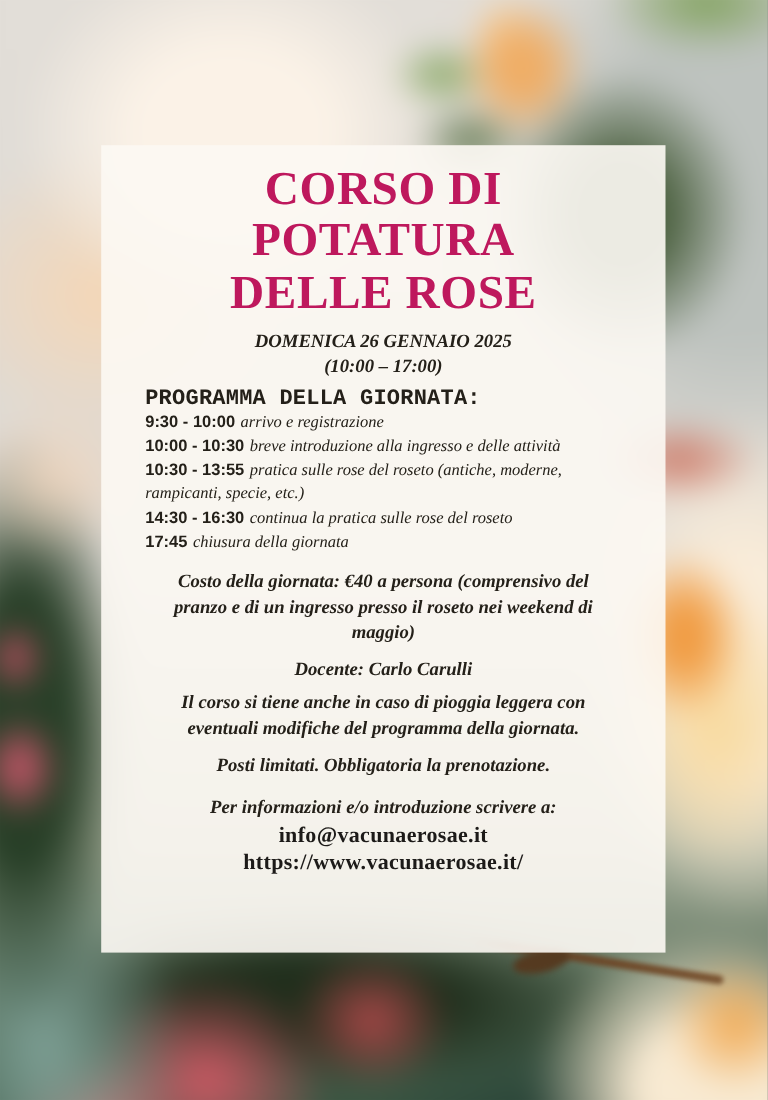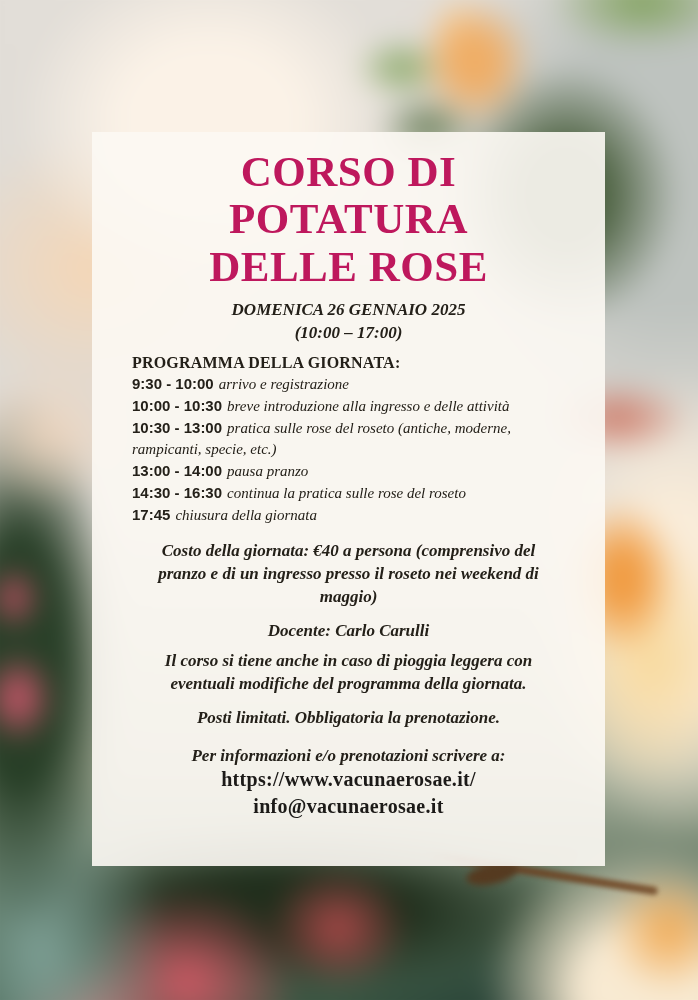--- a/index.html
+++ b/index.html
@@ -58,22 +58,22 @@
     color:#242019;
   }
   .title{
     margin:0;text-align:center;
     font-size:43px;line-height:1.1;font-weight:700;letter-spacing:0.5px;
     color:#be185d;
   }
   .subtitle{margin-top:8px;text-align:center;font-style:italic;font-weight:700;font-size:17px;line-height:23px;}
   .prog-block{margin-top:8px;font-size:15px;line-height:21px;text-align:left;}
   .prog-heading{
-    font-family:Liberation Serif, serif;
-    font-weight:700;font-size:16px;letter-spacing:0.2px;
+    font-family:Liberation Mono, monospace;
+    font-weight:700;font-size:20px;letter-spacing:0.2px;
   }
   .prog-time{
     font-family:"Liberation Sans","DejaVu Sans",sans-serif;
     font-weight:700;margin-right:5px;white-space:nowrap;
   }
   .prog-activity{font-style:italic;font-weight:400;}
   .para{text-align:center;font-style:italic;font-weight:700;font-size:17px;line-height:23px;margin:0 auto;}
   .cost{margin-top:13px;max-width:425px;}
   .teacher{margin-top:11px;}
   .weather{margin-top:7px;max-width:445px;}
@@ -107,34 +107,31 @@
 
     <div class="prog-block">
       <div class="prog-heading">PROGRAMMA DELLA GIORNATA:</div>
       <div class="prog-line">
         <span class="prog-time">9:30 - 10:00</span><span class="prog-activity">arrivo e registrazione</span>
       </div>
       <div class="prog-line">
         <span class="prog-time">10:00 - 10:30</span><span class="prog-activity">breve introduzione alla ingresso e delle attività</span>
       </div>
       <div class="prog-line">
-        <span class="prog-time">10:30  - 13:00</span><span class="prog-activity">pratica sulle rose del roseto (antiche, moderne, rampicanti, specie, etc.)</span>
-      </div>
-      <div class="prog-line">
-        <span class="prog-time">13:00 - 14:00</span><span class="prog-activity">pausa pranzo</span>
+        <span class="prog-time">10:30  - 13:55</span><span class="prog-activity">pratica sulle rose del roseto (antiche, moderne, rampicanti, specie, etc.)</span>
       </div>
       <div class="prog-line">
         <span class="prog-time">14:30 - 16:30</span><span class="prog-activity">continua la pratica sulle rose del roseto</span>
       </div>
       <div class="prog-line">
         <span class="prog-time">17:45</span><span class="prog-activity">chiusura della giornata</span>
       </div>
     </div>
 
     <p class="para cost">Costo della giornata: €40 a persona (comprensivo del pranzo e di un ingresso presso il roseto nei weekend di  maggio)</p>
     <p class="para teacher">Docente: Carlo Carulli</p>
     <p class="para weather">Il corso si tiene anche in caso di pioggia leggera con eventuali modifiche del programma della giornata.</p>
     <p class="para booking">Posti limitati. Obbligatoria la prenotazione.</p>
-    <p class="para contact-intro">Per informazioni e/o prenotazioni scrivere a:</p>
+    <p class="para contact-intro">Per informazioni e/o introduzione scrivere a:</p>
+    <a class="contact-link email">info@vacunaerosae.it</a>
     <a class="contact-link url">https://www.vacunaerosae.it/</a>
-    <a class="contact-link email">info@vacunaerosae.it</a>
   </div>
 </div>
 
 </body></html>

